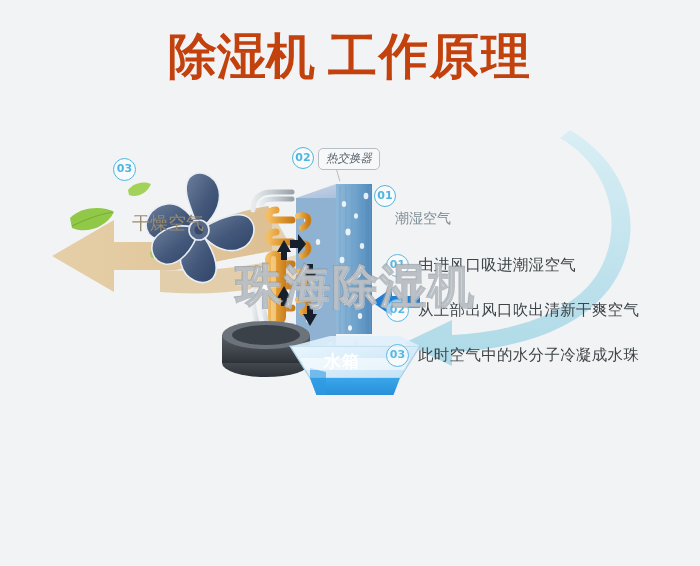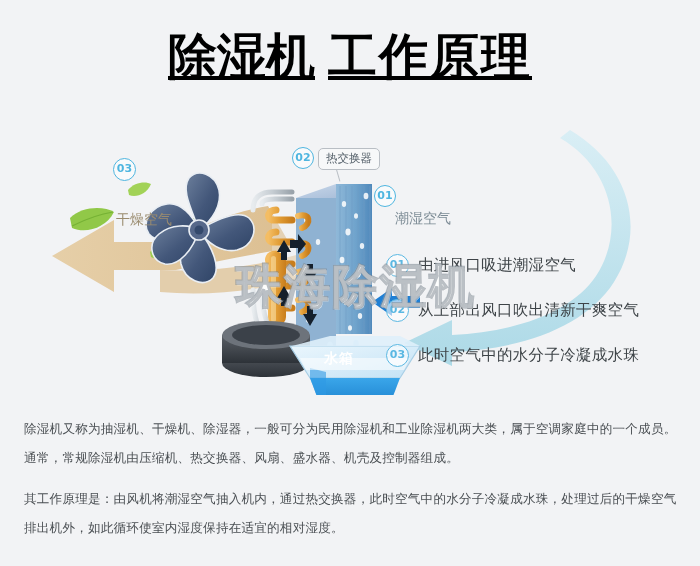--- a/index.html
+++ b/index.html
@@ -23,25 +23,24 @@
     position: absolute;
     left: 0;
     top: 28px;
     width: 700px;
     text-align: center;
   }
   .title {
     display: inline-block;
     font-size: 49px;
     font-weight: 700;
-    color: #000000;
+    color: #c2410c;
     letter-spacing: 1px;
     line-height: 1.15;
     white-space: nowrap;
-    text-decoration: underline;
   }
   .title .t-a { letter-spacing: 0px; }
   .title .t-gap { display: inline-block; width: 13px; }
   .title .t-b { letter-spacing: 2px; }
 
   
   .stage {
     position: absolute;
     left: 0;
     top: 120px;
@@ -67,21 +66,21 @@
   .badge-01d { left: 374px; top: 185px; width: 20px; height: 20px; line-height: 19px; }
 
   
   .lab {
     position: absolute;
     font-size: 13px;
     color: #6f6f6f;
     white-space: nowrap;
     font-family: "Liberation Sans", sans-serif;
   }
-  .lab-dry { left: 116px; top: 211px; color: #9a8b6e; font-size: 14px; }
+  .lab-dry { left: 132px; top: 211px; color: #9a8b6e; font-size: 18px; }
   .lab-wet { left: 382px; top: 210px; color: #7c8b95; font-size: 14px; }
 
   .callout {
     position: absolute;
     left: 318px;
     top: 148px;
     padding: 2px 7px 3px 7px;
     border: 1.3px solid #b9bec4;
     border-radius: 5px;
     background: #f7f8f9;
@@ -97,21 +96,21 @@
     height: 16px;
     background: #b9bec4;
     transform: rotate(-16deg);
     transform-origin: top center;
   }
 
   .tank-label {
     position: absolute;
     left: 324px;
     top: 350px;
-    font-size: 14px;
+    font-size: 17px;
     color: #ffffff;
     font-weight: 700;
     letter-spacing: 1px;
     white-space: nowrap;
   }
 
   
   .steps {
     position: absolute;
     left: 386px;
@@ -383,21 +382,21 @@
     </svg>
 
     <div class="badge badge-03d" style="top:38px;">03</div>
     <div class="badge badge-02d" style="top:27px;">02</div>
     <div class="badge badge-01d" style="top:65px;">01</div>
 
     <div class="lab lab-dry" style="top:91px;">干燥空气</div>
     <div class="lab lab-wet" style="top:90px;margin-left:13px;">潮湿空气</div>
 
     <div class="callout-stem" style="top:46px;"></div>
-    <div class="callout" style="top:28px;">热交换器</div>
+    <div class="callout" style="top:28px;font-style:italic;">热交换器</div>
 
     <div class="tank-label" style="top:230px;">水箱</div>
   </div>
 
   <div class="steps">
     <div class="step">
       <div class="step-num">01</div>
       <div class="step-text">由进风口吸进潮湿空气</div>
     </div>
     <div class="step">
@@ -405,21 +404,14 @@
       <div class="step-text">从上部出风口吹出清新干爽空气</div>
     </div>
     <div class="step">
       <div class="step-num">03</div>
       <div class="step-text">此时空气中的水分子冷凝成水珠</div>
     </div>
   </div>
 
   <div class="watermark">珠海除湿机</div>
 
-  <div class="copy">
-    <p>除湿机又称为抽湿机、干燥机、除湿器，一般可分为民用除湿机和工业除湿机两大类，属于空调家庭中的一个成员。</p>
-    <p>通常，常规除湿机由压缩机、热交换器、风扇、盛水器、机壳及控制器组成。</p>
-    <div class="para-gap"></div>
-    <p>其工作原理是：由风机将潮湿空气抽入机内，通过热交换器，此时空气中的水分子冷凝成水珠，处理过后的干燥空气</p>
-    <p>排出机外，如此循环使室内湿度保持在适宜的相对湿度。</p>
-  </div>
 
 </div>
 
 </body></html>

